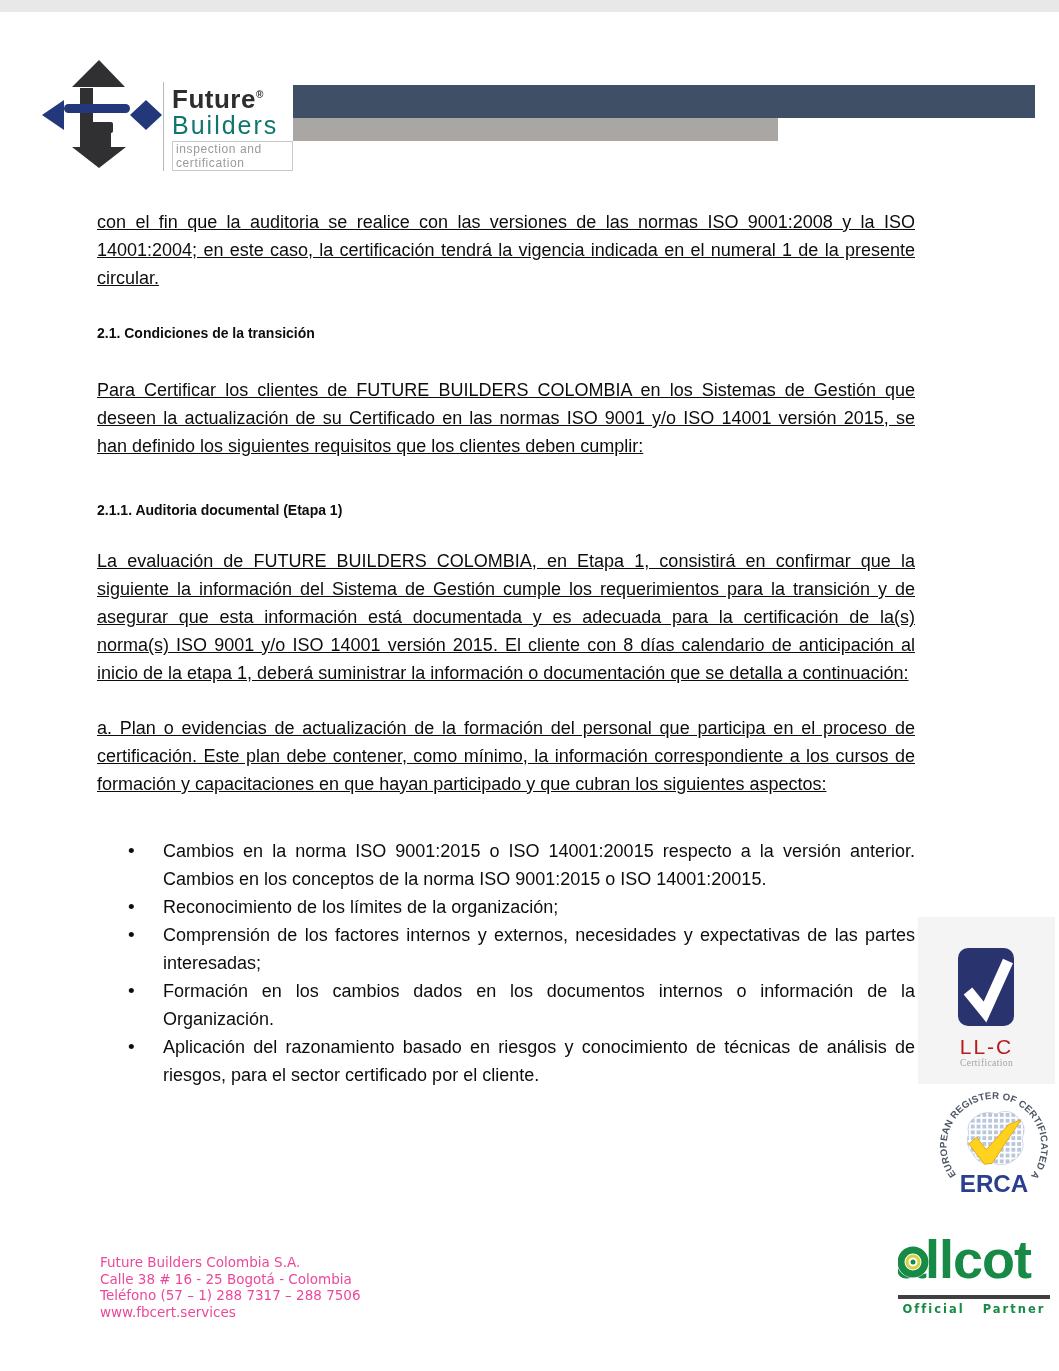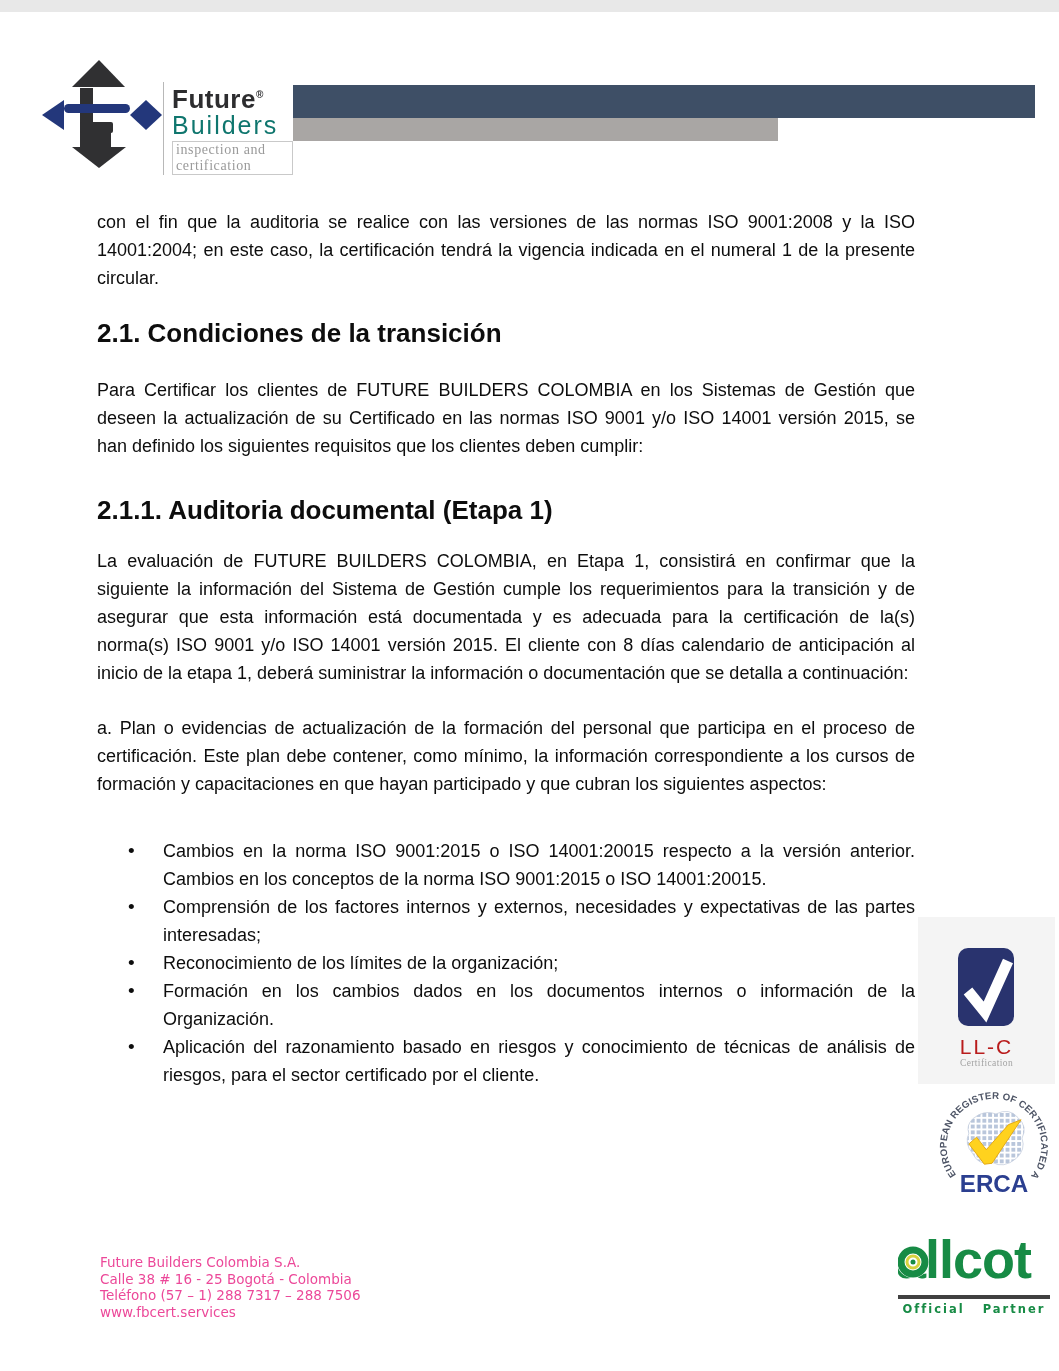--- a/index.html
+++ b/index.html
@@ -13,33 +13,33 @@
   .fb-logo { position: absolute; left: 40px; top: 45px; width: 253px; height: 110px; background:#fff; }
   .fb-mark { position: absolute; left: 2px; top: 3px; }
   .fb-textblock {
     position: absolute; left: 123px; top: 25px; padding-left: 8px;
     border-left: 1px solid #b8b8b8;
   }
   .fb-future { font-size: 26px; font-weight: bold; color: #2d2d2f; line-height: 26px; letter-spacing: .5px; }
   .fb-future sup { font-size: 10px; }
   .fb-builders { font-size: 25px; font-weight: 400; color: #0f766e; line-height: 27px; letter-spacing: 2px; }
   .fb-tagline {
-    display: inline-block; font-size: 14px; color: #9a9a9a; letter-spacing: .6px;
-    border: 1px solid #c9c9c9; padding: 0 3px; margin-top: 2px; font-family: Liberation Serif, serif;
+    display: inline-block; font-size: 12px; color: #9a9a9a; letter-spacing: .6px;
+    border: 1px solid #c9c9c9; padding: 0 3px; margin-top: 2px;
   }
   .bar-blue { position: absolute; left: 293px; top: 73px; width: 742px; height: 33px; background: #3e4f66; }
   .bar-gray { position: absolute; left: 293px; top: 106px; width: 485px; height: 23px; background: #a9a6a4; }
 
   
   .content {
     position: absolute; left: 97px; top: 196px; width: 818px;
     font-size: 18px; line-height: 28px; color: #0d0d0d;
   }
-  .content p { margin: 0; text-align: justify; }
-  .content h2 { margin: 0; font-size: 26px; line-height: 28px; font-weight: bold; text-align: left; }
+  .content p { margin: 0; text-align: justify; text-decoration: underline; }
+  .content h2 { margin: 0; font-size: 14px; line-height: 28px; font-weight: bold; text-align: left; }
   .p-intro  { margin-bottom: 27px !important; }
   .h-21     { margin-bottom: 29px !important; }
   .p-21     { margin-bottom: 36px !important; }
   .h-211    { margin-bottom: 23px !important; }
   .p-211    { margin-bottom: 27px !important; }
   .p-itema  { margin-bottom: 39px !important; }
   ul.aspects { margin: 0; padding: 0; list-style: none; }
   ul.aspects li { position: relative; padding-left: 66px; text-align: justify; }
   ul.aspects li::before { content: "\2022"; position: absolute; left: 31px; top: 0; font-size: 19px; }
 
@@ -98,22 +98,22 @@
 
     <h2 class="h-21">2.1. Condiciones de la transición</h2>
     <p class="p-21">Para Certificar los clientes de FUTURE BUILDERS COLOMBIA en los Sistemas de Gestión que deseen la actualización de su Certificado en las normas ISO 9001 y/o ISO 14001 versión 2015, se han definido los siguientes requisitos que los clientes deben cumplir:</p>
 
     <h2 class="h-211">2.1.1. Auditoria documental (Etapa 1)</h2>
     <p class="p-211">La evaluación de FUTURE BUILDERS COLOMBIA, en Etapa 1, consistirá en confirmar que la siguiente la información del Sistema de Gestión cumple los requerimientos para la transición y de asegurar que esta información está documentada y es adecuada para la certificación de la(s) norma(s) ISO 9001 y/o ISO 14001 versión 2015. El cliente con 8 días calendario de anticipación al inicio de la etapa 1, deberá suministrar la información o documentación que se detalla a continuación:</p>
     <p class="p-itema">a. Plan o evidencias de actualización de la formación del personal que participa en el proceso de certificación. Este plan debe contener, como mínimo, la información correspondiente a los cursos de formación y capacitaciones en que hayan participado y que cubran los siguientes aspectos:</p>
 
     <ul class="aspects">
       <li>Cambios en la norma ISO 9001:2015 o ISO 14001:20015 respecto a la versión anterior. Cambios en los conceptos de la norma ISO 9001:2015 o ISO 14001:20015.</li>
+      <li>Reconocimiento de los límites de la organización;</li>
       <li>Comprensión de los factores internos y externos, necesidades y expectativas de las partes interesadas;</li>
-      <li>Reconocimiento de los límites de la organización;</li>
       <li>Formación en los cambios dados en los documentos internos o información de la Organización.</li>
       <li>Aplicación del razonamiento basado en riesgos y conocimiento de técnicas de análisis de riesgos, para el sector certificado por el cliente.</li>
     </ul>
   </main>
 
   <aside>
     <div class="llc-box">
       <svg width="60" height="84" viewBox="0 0 60 84" aria-hidden="true">
         <rect x="1" y="1" width="56" height="78" rx="10" fill="#29336e"></rect>
         <path d="M11,44 L28,65 L51,14" stroke="#ffffff" stroke-width="11" fill="none"></path>

